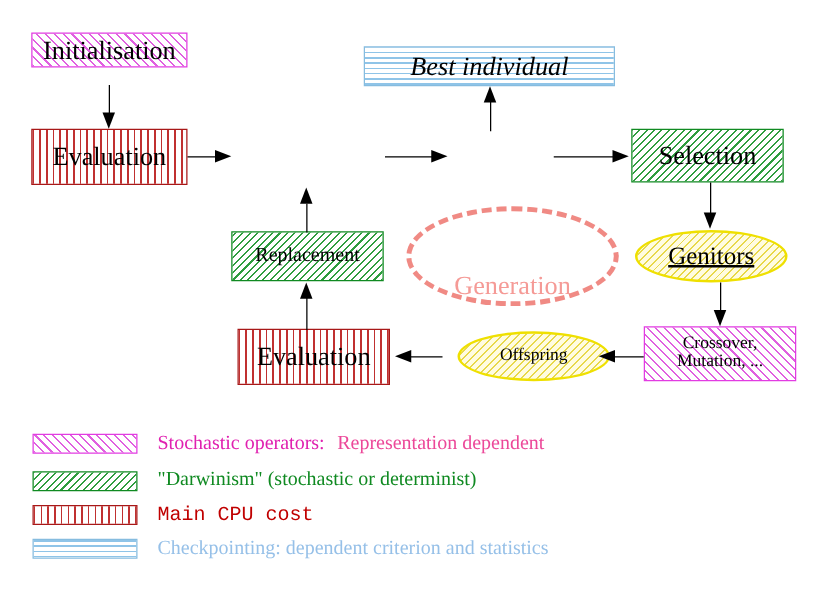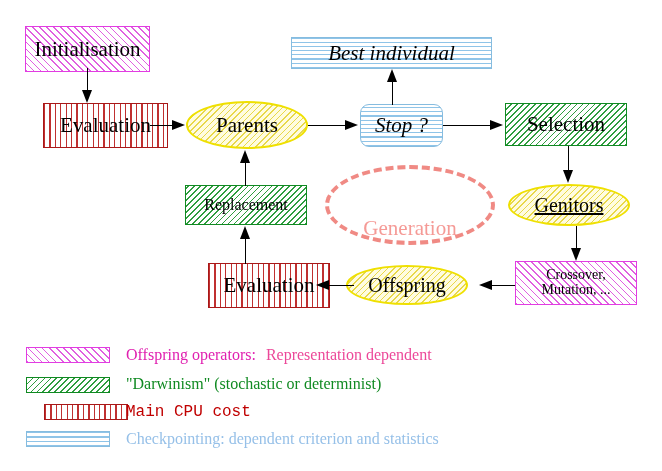--- a/index.html
+++ b/index.html
@@ -44,21 +44,20 @@
     border: 1.5px solid #108a22;
     text-align: center;
   }
   .fill-red {
     background-color: #ffffff;
     background-image: repeating-linear-gradient(
       90deg,
       #c03030 0px, #c03030 1.3px,
       rgba(255,255,255,0) 1.3px, rgba(255,255,255,0) 5.4px);
     border: 1.5px solid #a81818;
-    margin-left: 18px;
   }
   .fill-blue {
     background-color: #ffffff;
     background-image: repeating-linear-gradient(
       0deg,
       #8fc4e8 0px, #8fc4e8 1.2px,
       rgba(255,255,255,0) 1.2px, rgba(255,255,255,0) 4.2px);
     border: 1.2px solid #86bcdf;
     font-style: italic;
   }
@@ -127,35 +126,29 @@
     white-space: nowrap;
     font-family: "Liberation Serif", "DejaVu Serif", serif;
   }
   .legend-text .part2 { margin-left: 10px; }
 </style>
 </head>
 <body>
 
 <div id="canvas">
 
-  <div class="node fill-magenta" style="left:25px; top:26px; width:125px; height:46px; font-size:21px;">
+  <div class="node fill-magenta" style="left:25px; top:26px; width:125px; height:28px; font-size:21px;">
     <span>Initialisation</span>
   </div>
 
   <div class="node fill-red" style="left:25px; top:103px; width:125px; height:45px; font-size:21px;">
     <span>Evaluation</span>
   </div>
 
-  <div class="node fill-yellow ellipse" style="left:186px; top:101px; width:122px; height:48px; font-size:21px;">
-    <span>Parents</span>
-  </div>
-
-  <div class="node fill-blue rounded" style="left:360px; top:104px; width:83px; height:43px; font-size:21px;">
-    <span>Stop ?</span>
-  </div>
+
 
   <div class="node fill-green" style="left:505px; top:103px; width:122px; height:43px; font-size:21px;">
     <span>Selection</span>
   </div>
 
   <div class="node fill-blue" style="left:291px; top:37px; width:201px; height:32px; font-size:21px;">
     <span>Best individual</span>
   </div>
 
   <div class="dashed-gen" style="left:325px; top:165px; width:170px; height:80px; font-size:21px;">
@@ -164,21 +157,21 @@
 
   <div class="node fill-yellow ellipse" style="left:508px; top:184px; width:122px; height:42px; font-size:20px;text-decoration:underline;">
     <span>Genitors</span>
   </div>
 
   <div class="node fill-magenta" style="left:515px; top:261px; width:122px; height:44px; font-size:14px;">
     <span>Crossover,
 Mutation, ...</span>
   </div>
 
-  <div class="node fill-yellow ellipse" style="left:346px; top:265px; width:122px; height:40px; font-size:20px;">
+  <div class="node fill-yellow ellipse" style="left:366px; top:265px; width:122px; height:40px; font-size:14px;">
     <span>Offspring</span>
   </div>
 
   <div class="node fill-red" style="left:190px; top:263px; width:122px; height:45px; font-size:21px;">
     <span>Evaluation</span>
   </div>
 
   <div class="node fill-green" style="left:185px; top:185px; width:122px; height:40px; font-size:16px;">
     <span>Replacement</span>
   </div>
@@ -211,21 +204,21 @@
   <div class="arrow arrow-left" style="left:316px; top:279.5px;"></div>
 
   <div class="edge edge-v" style="left:245px; top:238px; height:26px;"></div>
   <div class="arrow arrow-up" style="left:239.5px; top:226px;"></div>
 
   <div class="edge edge-v" style="left:245px; top:163px; height:23px;"></div>
   <div class="arrow arrow-up" style="left:239.5px; top:150px;"></div>
 
   <div class="legend-swatch fill-magenta" style="left:26px; top:347px;"></div>
   <div class="legend-text" style="top:346px;">
-    <span style="color:#e020b0;">Offspring operators:</span><span class="part2" style="color:#ec4899;">Representation dependent</span>
+    <span style="color:#e020b0;">Stochastic operators:</span><span class="part2" style="color:#ec4899;">Representation dependent</span>
   </div>
 
   <div class="legend-swatch fill-green" style="left:26px; top:377px;"></div>
   <div class="legend-text" style="top:375px; color:#108a22;">
     <span>"Darwinism" (stochastic or determinist)</span>
   </div>
 
   <div class="legend-swatch fill-red" style="left:26px; top:404px;"></div>
   <div class="legend-text" style="top:403px; color:#c00000;font-family:Liberation Mono, monospace;">
     <span>Main CPU cost</span>

